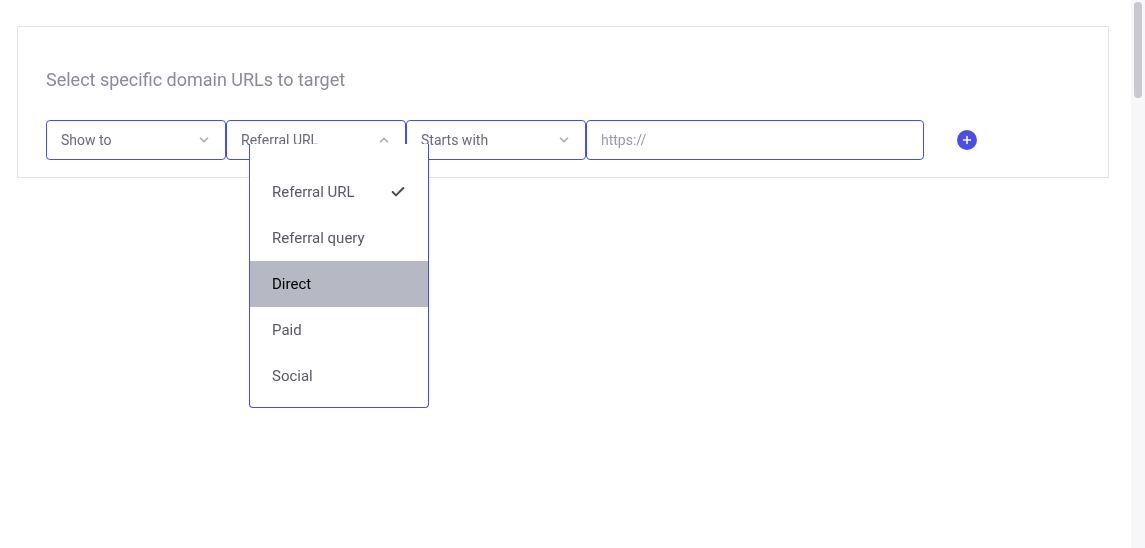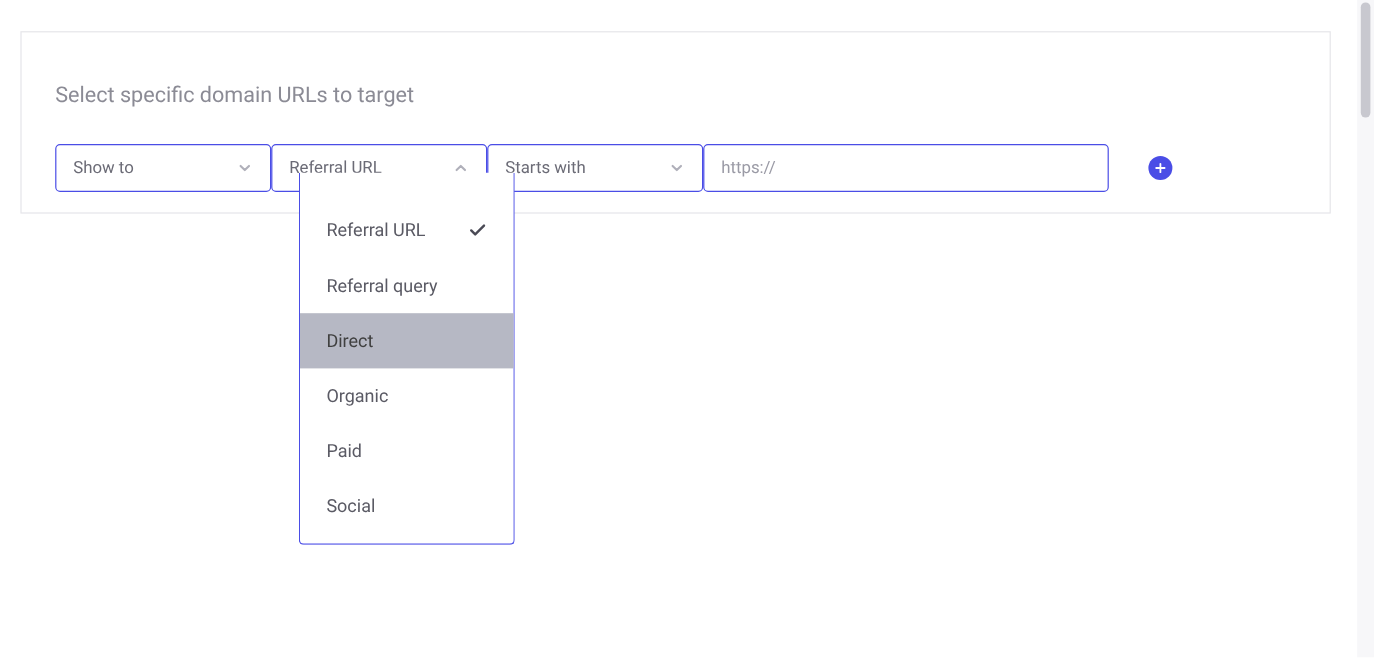--- a/index.html
+++ b/index.html
@@ -102,21 +102,21 @@
       display: flex;
       align-items: center;
       justify-content: space-between;
       padding: 0 22px;
       font-size: 15px;
       color: #5a5a64;
       cursor: pointer;
     }
     .dropdown-item.highlight {
       background: #b6b8c4;
-      color: #404040;
+      color: #000000;
     }
     .check {
       display: inline-flex;
     }
     .scrollbar {
       position: absolute;
       right: 0;
       top: 0;
       width: 14px;
       height: 100%;
@@ -189,23 +189,20 @@
         </svg>
     </span>
   </div>
   <div class="dropdown-item">
     <span>Referral query</span>
   </div>
   <div class="dropdown-item highlight">
     <span>Direct</span>
   </div>
   <div class="dropdown-item">
-    <span>Organic</span>
-  </div>
-  <div class="dropdown-item">
     <span>Paid</span>
   </div>
   <div class="dropdown-item">
     <span>Social</span>
   </div>
 </div>
 
 <div class="scrollbar">
   <div class="scrollbar-thumb"></div>
 </div>

